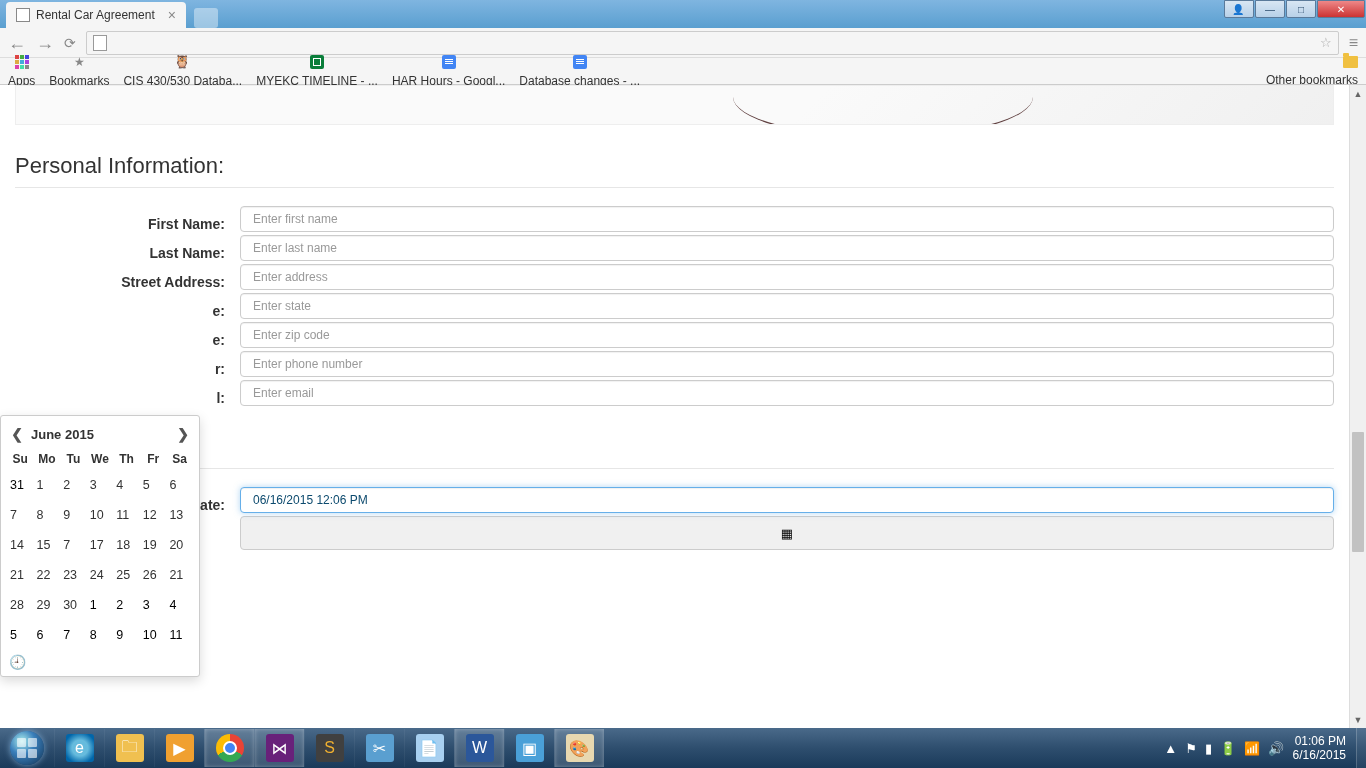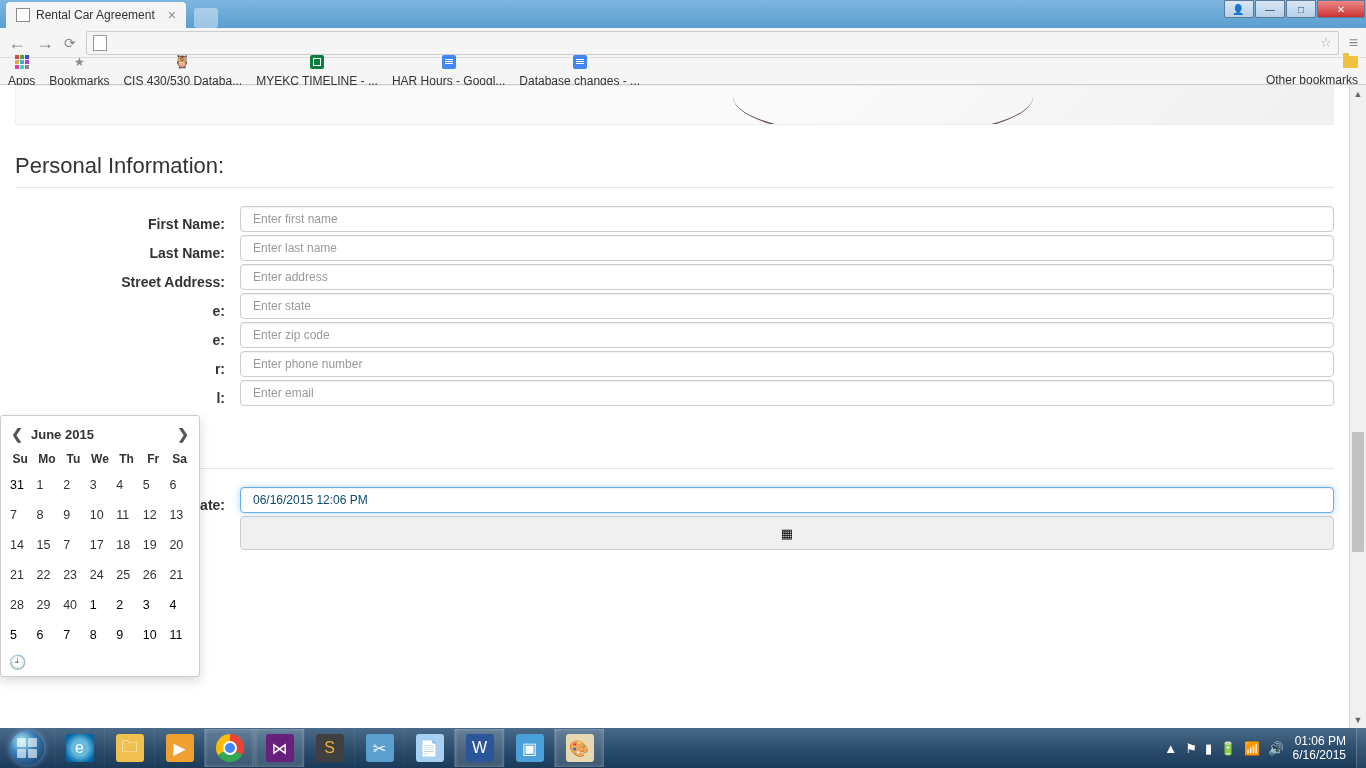--- a/index.html
+++ b/index.html
@@ -238,21 +238,21 @@
         <div class="dp-day">20</div>
         <div class="dp-day">21</div>
         <div class="dp-day">22</div>
         <div class="dp-day">23</div>
         <div class="dp-day">24</div>
         <div class="dp-day">25</div>
         <div class="dp-day">26</div>
         <div class="dp-day">21</div>
         <div class="dp-day">28</div>
         <div class="dp-day">29</div>
-        <div class="dp-day">40</div>
+        <div class="dp-day">30</div>
         <div class="dp-day other">1</div>
         <div class="dp-day other">2</div>
         <div class="dp-day other">3</div>
         <div class="dp-day other">4</div>
         <div class="dp-day other">5</div>
         <div class="dp-day other">6</div>
         <div class="dp-day other">7</div>
         <div class="dp-day other">8</div>
         <div class="dp-day other">9</div>
         <div class="dp-day other">10</div>

